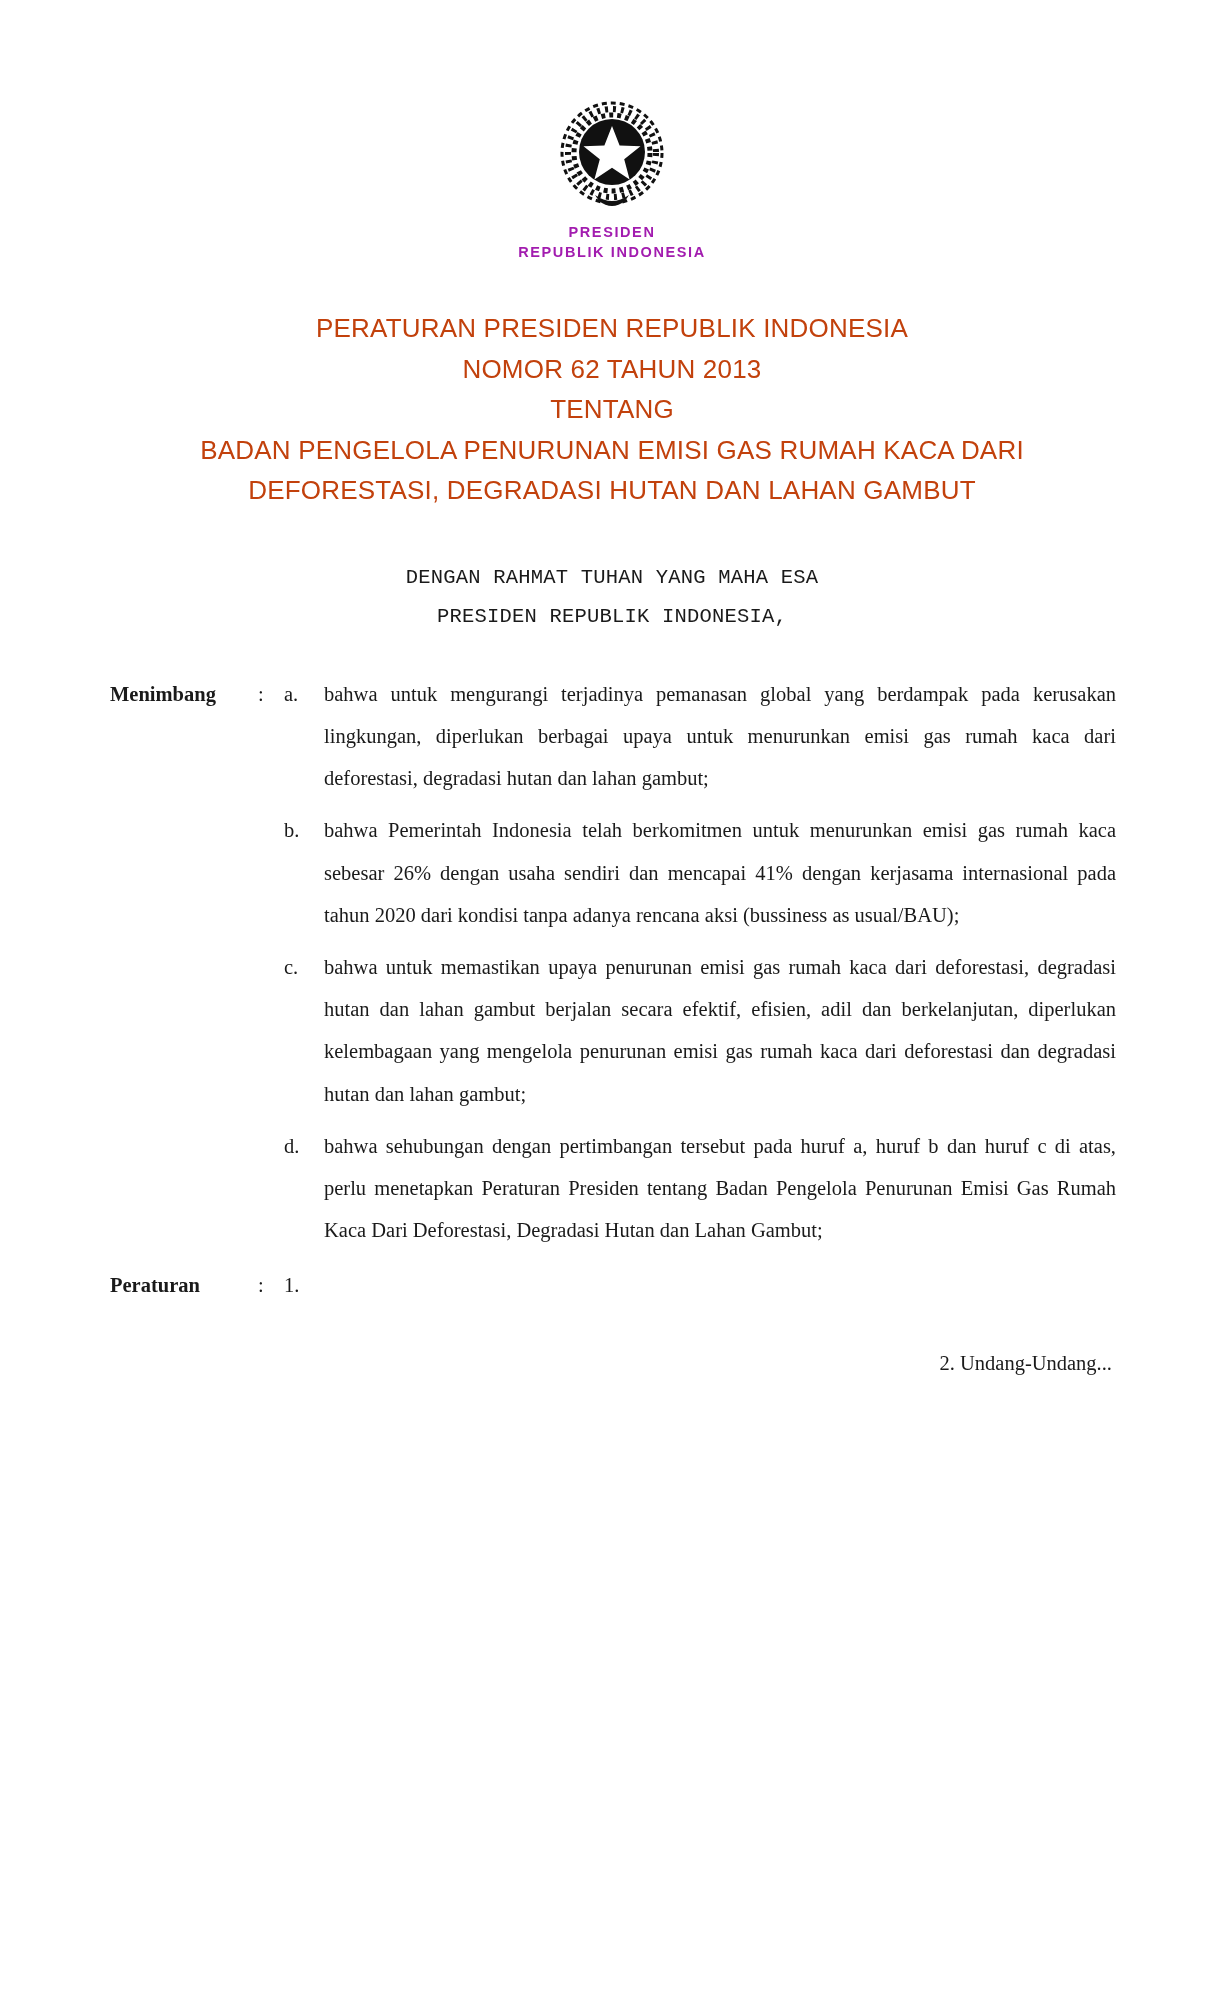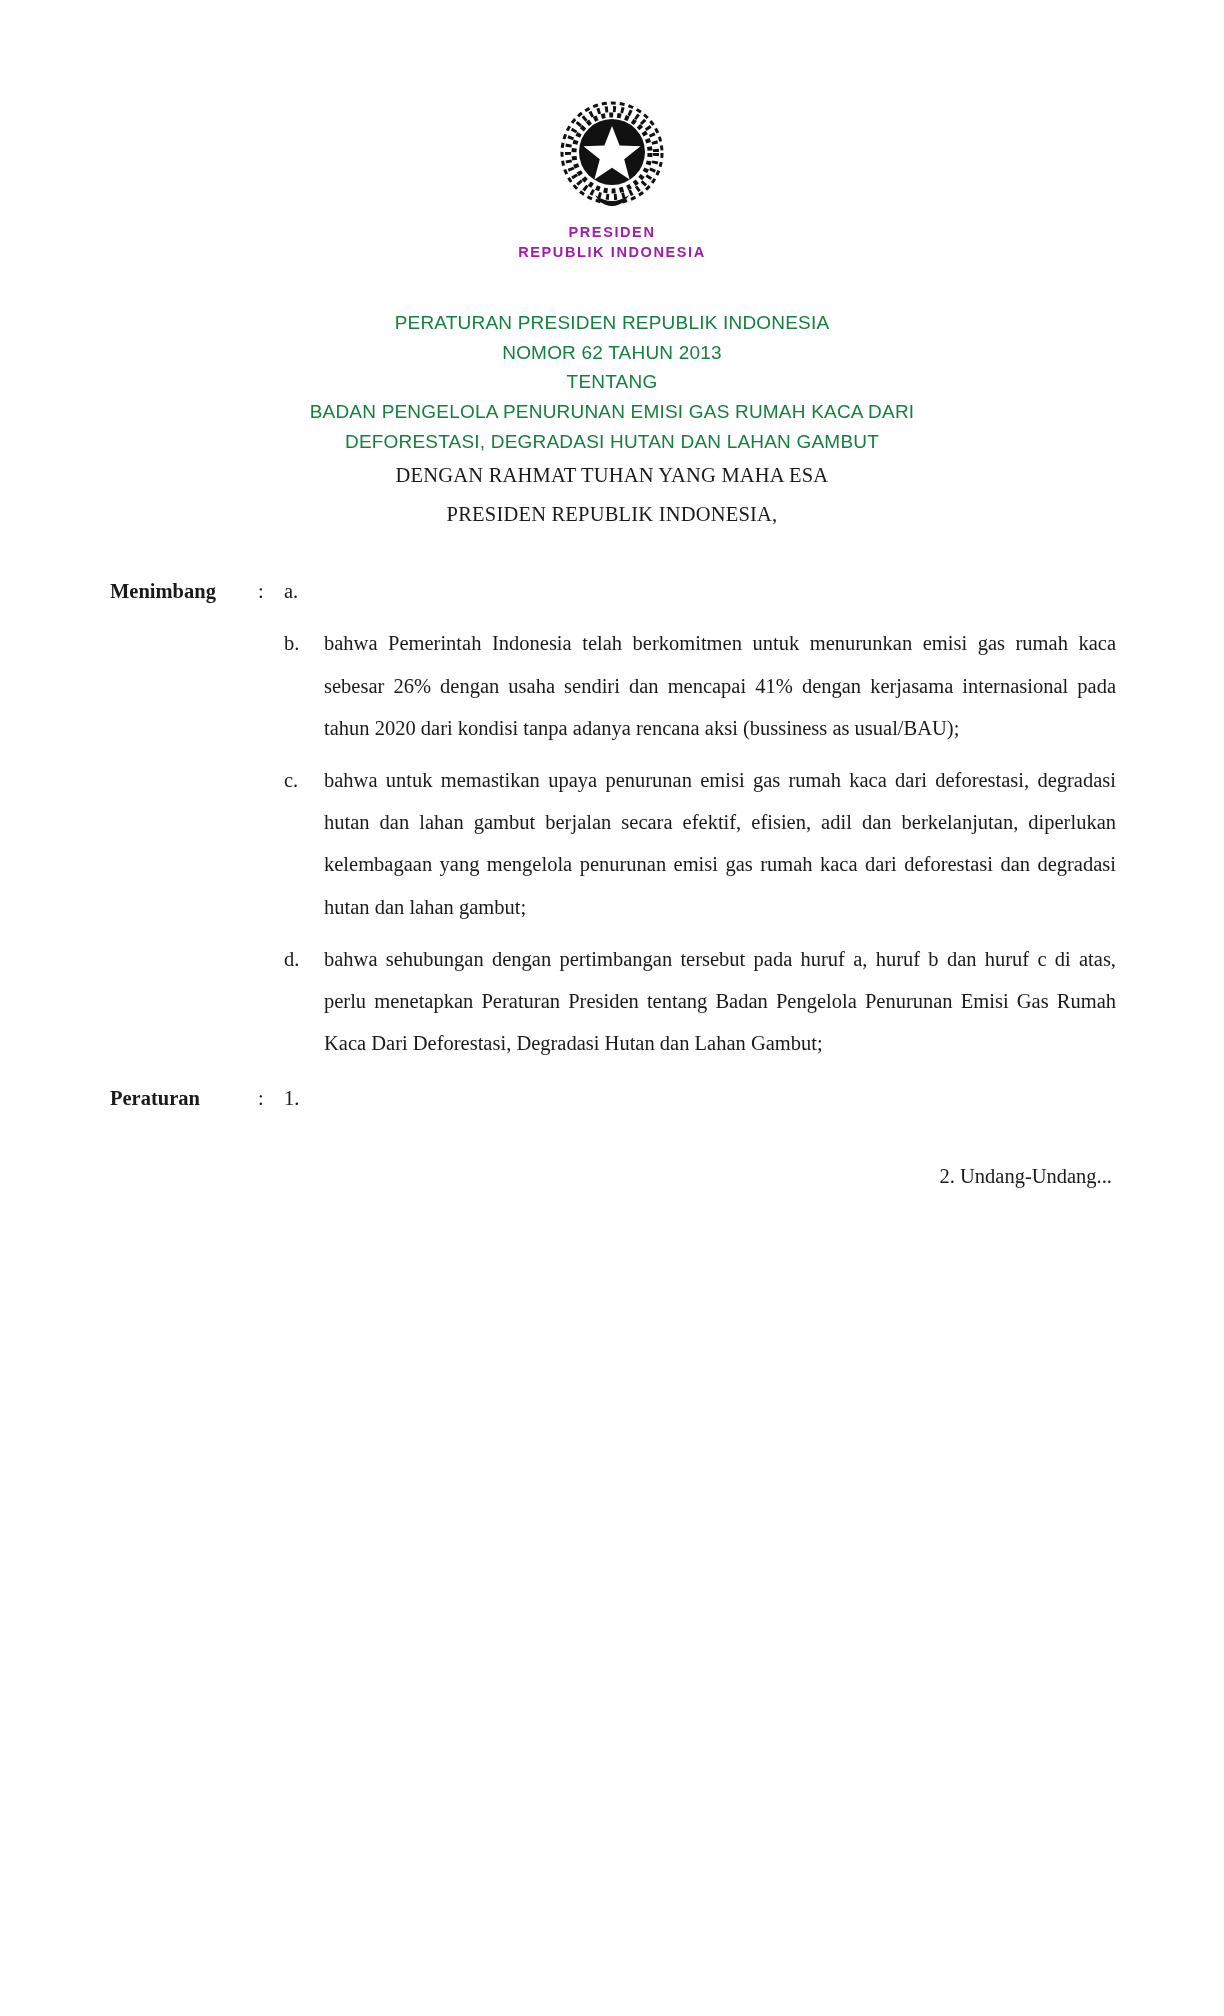--- a/index.html
+++ b/index.html
@@ -43,30 +43,31 @@
     letter-spacing: 1.6px;
     line-height: 1.35;
     color: #a21caf;
   }
 
   
   .title-block {
     margin-top: 46px;
     text-align: center;
     font-family: "Liberation Sans", sans-serif;
-    font-size: 19px;
+    font-size: 26px;
     line-height: 1.56;
-    color: #15803d;
+    color: #c2410c;
     letter-spacing: 0.2px;
   }
   .title-block .line { white-space: nowrap; }
 
   .blessing {
+    margin-top: 48px;
     text-align: center;
-    font-family: Liberation Serif, serif;
+    font-family: Liberation Mono, monospace;
     font-size: 20.5px;
     line-height: 1.9;
     letter-spacing: 0.2px;
   }
 
   
   .body-block {
     margin-top: 36px;
     padding: 0 108px 0 110px;
     font-size: 20.5px;
@@ -163,20 +164,21 @@
     <div>PRESIDEN REPUBLIK INDONESIA,</div>
   </div>
 
   <div class="body-block">
 
     <div class="group">
       <div class="clause-row">
         <div class="label-col">Menimbang</div>
         <div class="colon-col">:</div>
         <div class="marker-col">a.</div>
+        <div class="text-col">bahwa untuk mengurangi terjadinya pemanasan global yang berdampak pada kerusakan lingkungan, diperlukan berbagai upaya untuk menurunkan emisi gas rumah kaca dari deforestasi, degradasi hutan dan lahan gambut;</div>
       </div>
 
       <div class="sub-row">
         <div class="spacer"></div>
         <div class="marker-col">b.</div>
         <div class="text-col"><span>bahwa Pemerintah Indonesia telah berkomitmen untuk menurunkan emisi gas rumah kaca sebesar 26% dengan usaha sendiri dan mencapai 41% dengan kerjasama internasional pada tahun 2020 dari kondisi tanpa adanya rencana aksi (</span><span class="italic">bussiness as usual</span><span>/BAU);</span></div>
       </div>
 
       <div class="sub-row">
         <div class="spacer"></div>

